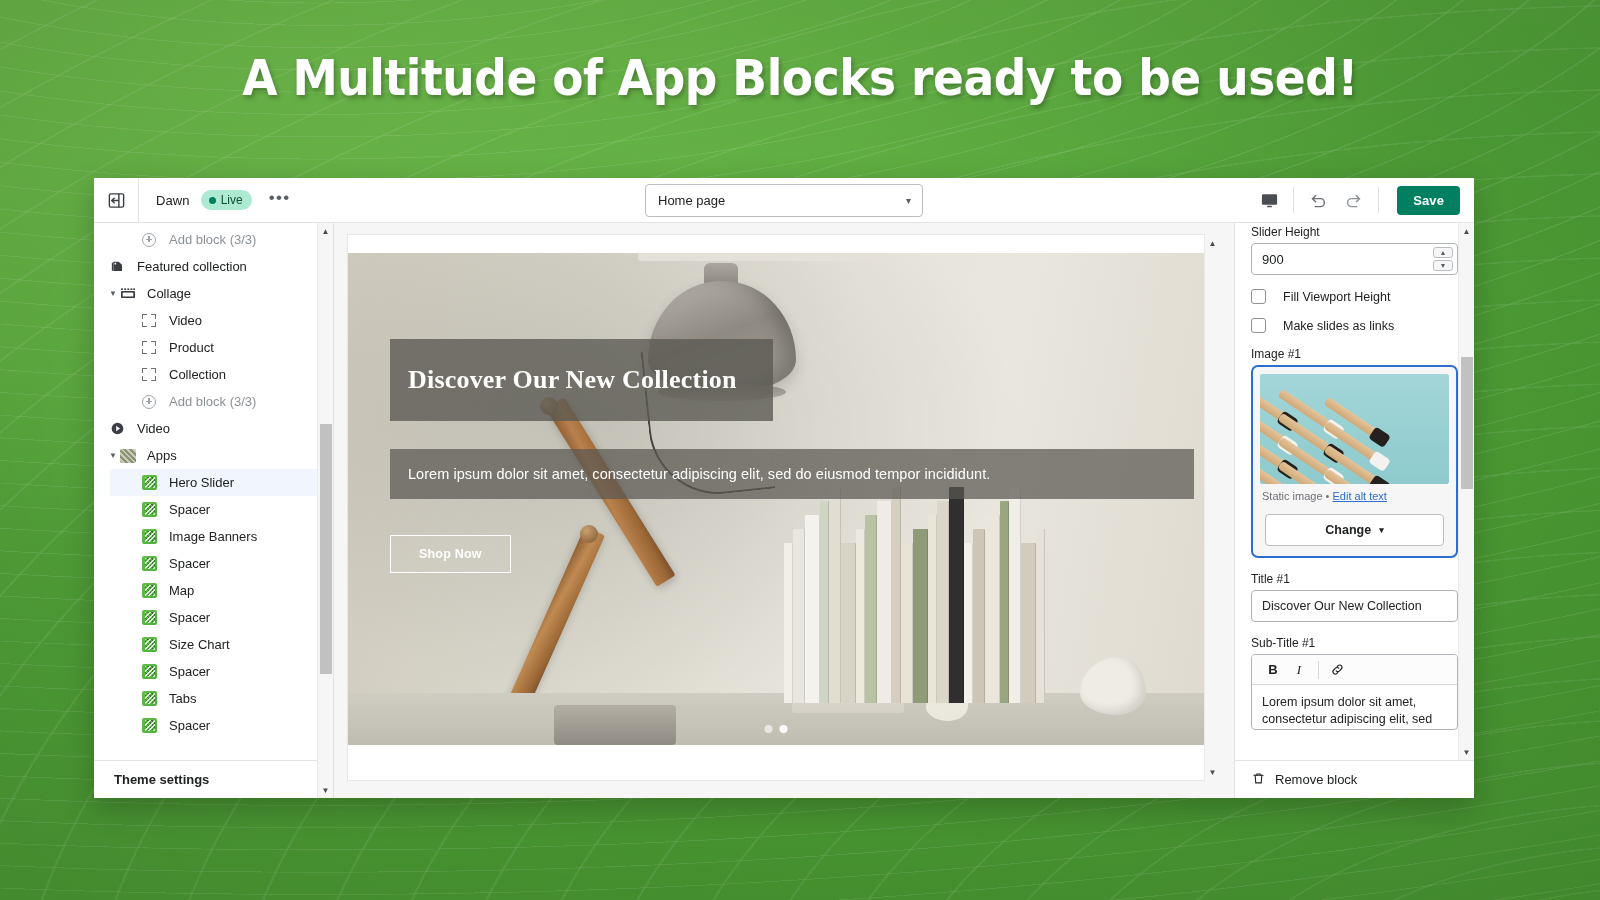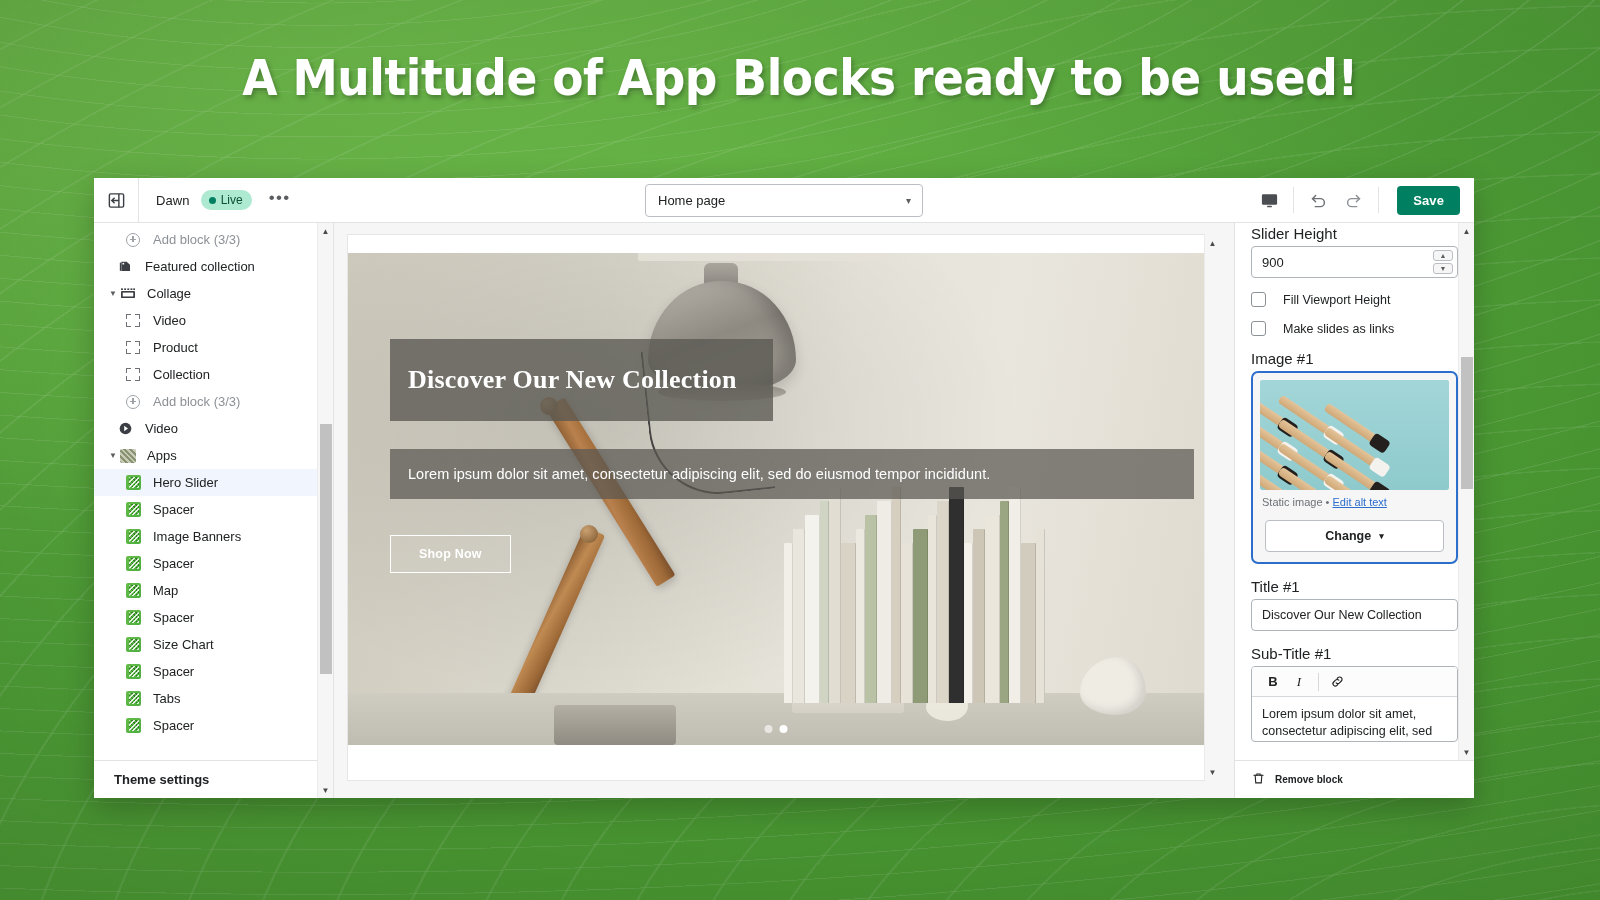--- a/index.html
+++ b/index.html
@@ -129,36 +129,36 @@
     display:flex; flex-direction:column;
     position:relative;
   }
   .sidebar-scroll {
     flex:1; overflow:hidden; position:relative;
     padding-top:3px;
   }
   .sb-row {
     display:flex; align-items:center;
     height:27px;
-    padding-left:24px;
+    padding-left:16px;
     font-size:13px; color:#202223;
     cursor:pointer; position:relative;
   }
   .sb-row.selected { background:#f1f5fd; }
   .sb-row.muted { color:#8c9196; }
   .sb-caret {
     width:14px; flex:0 0 14px; display:flex; align-items:center; justify-content:center;
     color:#5c5f62;
   }
   .sb-ico {
     width:22px; flex:0 0 22px; display:flex; align-items:center; justify-content:flex-start;
     color:#3b3f45; margin-right:5px;
   }
   .sb-label { white-space:nowrap; overflow:hidden; }
-  .indent-1 { padding-left:32px; }
+  .indent-1 { padding-left:32px;margin-left:16px; }
   .app-ico {
     width:15px; height:15px; border-radius:2px;
     background:linear-gradient(135deg,#66bb4a 0%,#4caf3e 100%);
     position:relative; overflow:hidden; flex:0 0 15px;
   }
   .app-ico::before {
     content:""; position:absolute; left:2.5px; top:2px; width:10px; height:11px;
     background:
       repeating-linear-gradient(135deg, rgba(255,255,255,.85) 0 1.4px, rgba(255,255,255,0) 1.4px 3.2px),
       repeating-linear-gradient(45deg, rgba(20,70,18,.55) 0 1px, rgba(20,70,18,0) 1px 3px);
@@ -361,21 +361,21 @@
 
   
   .settings {
     width:240px; flex:0 0 240px;
     background:#fff; border-left:1px solid #e1e3e5;
     display:flex; flex-direction:column; position:relative;
   }
   .settings-scroll {
     flex:1; overflow:hidden; padding:0 16px; position:relative;
   }
-  .s-label { font-size:15px; color:#202223; margin-top:14px; margin-bottom:4px; }
+  .s-label { font-size:12px; color:#202223; margin-top:14px; margin-bottom:4px; }
   .s-label.cut { margin-top:0; padding-top:2px; }
   .num-field {
     height:32px; border:1px solid #aeb4b9; border-radius:4px;
     display:flex; align-items:center; padding-left:10px;
     font-size:13px; color:#202223; position:relative; background:#fff;
   }
   .stepper {
     position:absolute; right:4px; top:3px; bottom:3px; width:20px;
     display:flex; flex-direction:column; gap:2px;
   }
@@ -439,21 +439,21 @@
   .rte-bar .b { font-weight:700; }
   .rte-bar .i { font-style:italic; font-family:"Liberation Serif", serif; }
   .rte-divider { width:1px; height:18px; background:#d6d9dc; margin:0 6px; }
   .rte-link { width:24px; height:26px; display:flex; align-items:center; justify-content:center; color:#202223; cursor:pointer; }
   .rte-body {
     padding:9px 10px; font-size:12.5px; color:#202223; line-height:1.35; height:44px; overflow:hidden;
   }
   .settings-footer {
     height:38px; flex:0 0 38px; border-top:1px solid #e1e3e5;
     display:flex; align-items:center; gap:9px; padding-left:16px;
-    font-size:10px; color:#202223; background:#fff; cursor:pointer;font-weight:bold;
+    font-size:13px; color:#202223; background:#fff; cursor:pointer;
   }
 </style>
 </head>
 <body>
 
 <div class="bg-wrap">
   <div class="bg-base"></div>
   <div class="bg-swirl"></div>
   <div class="bg-vig"></div>
 </div>

